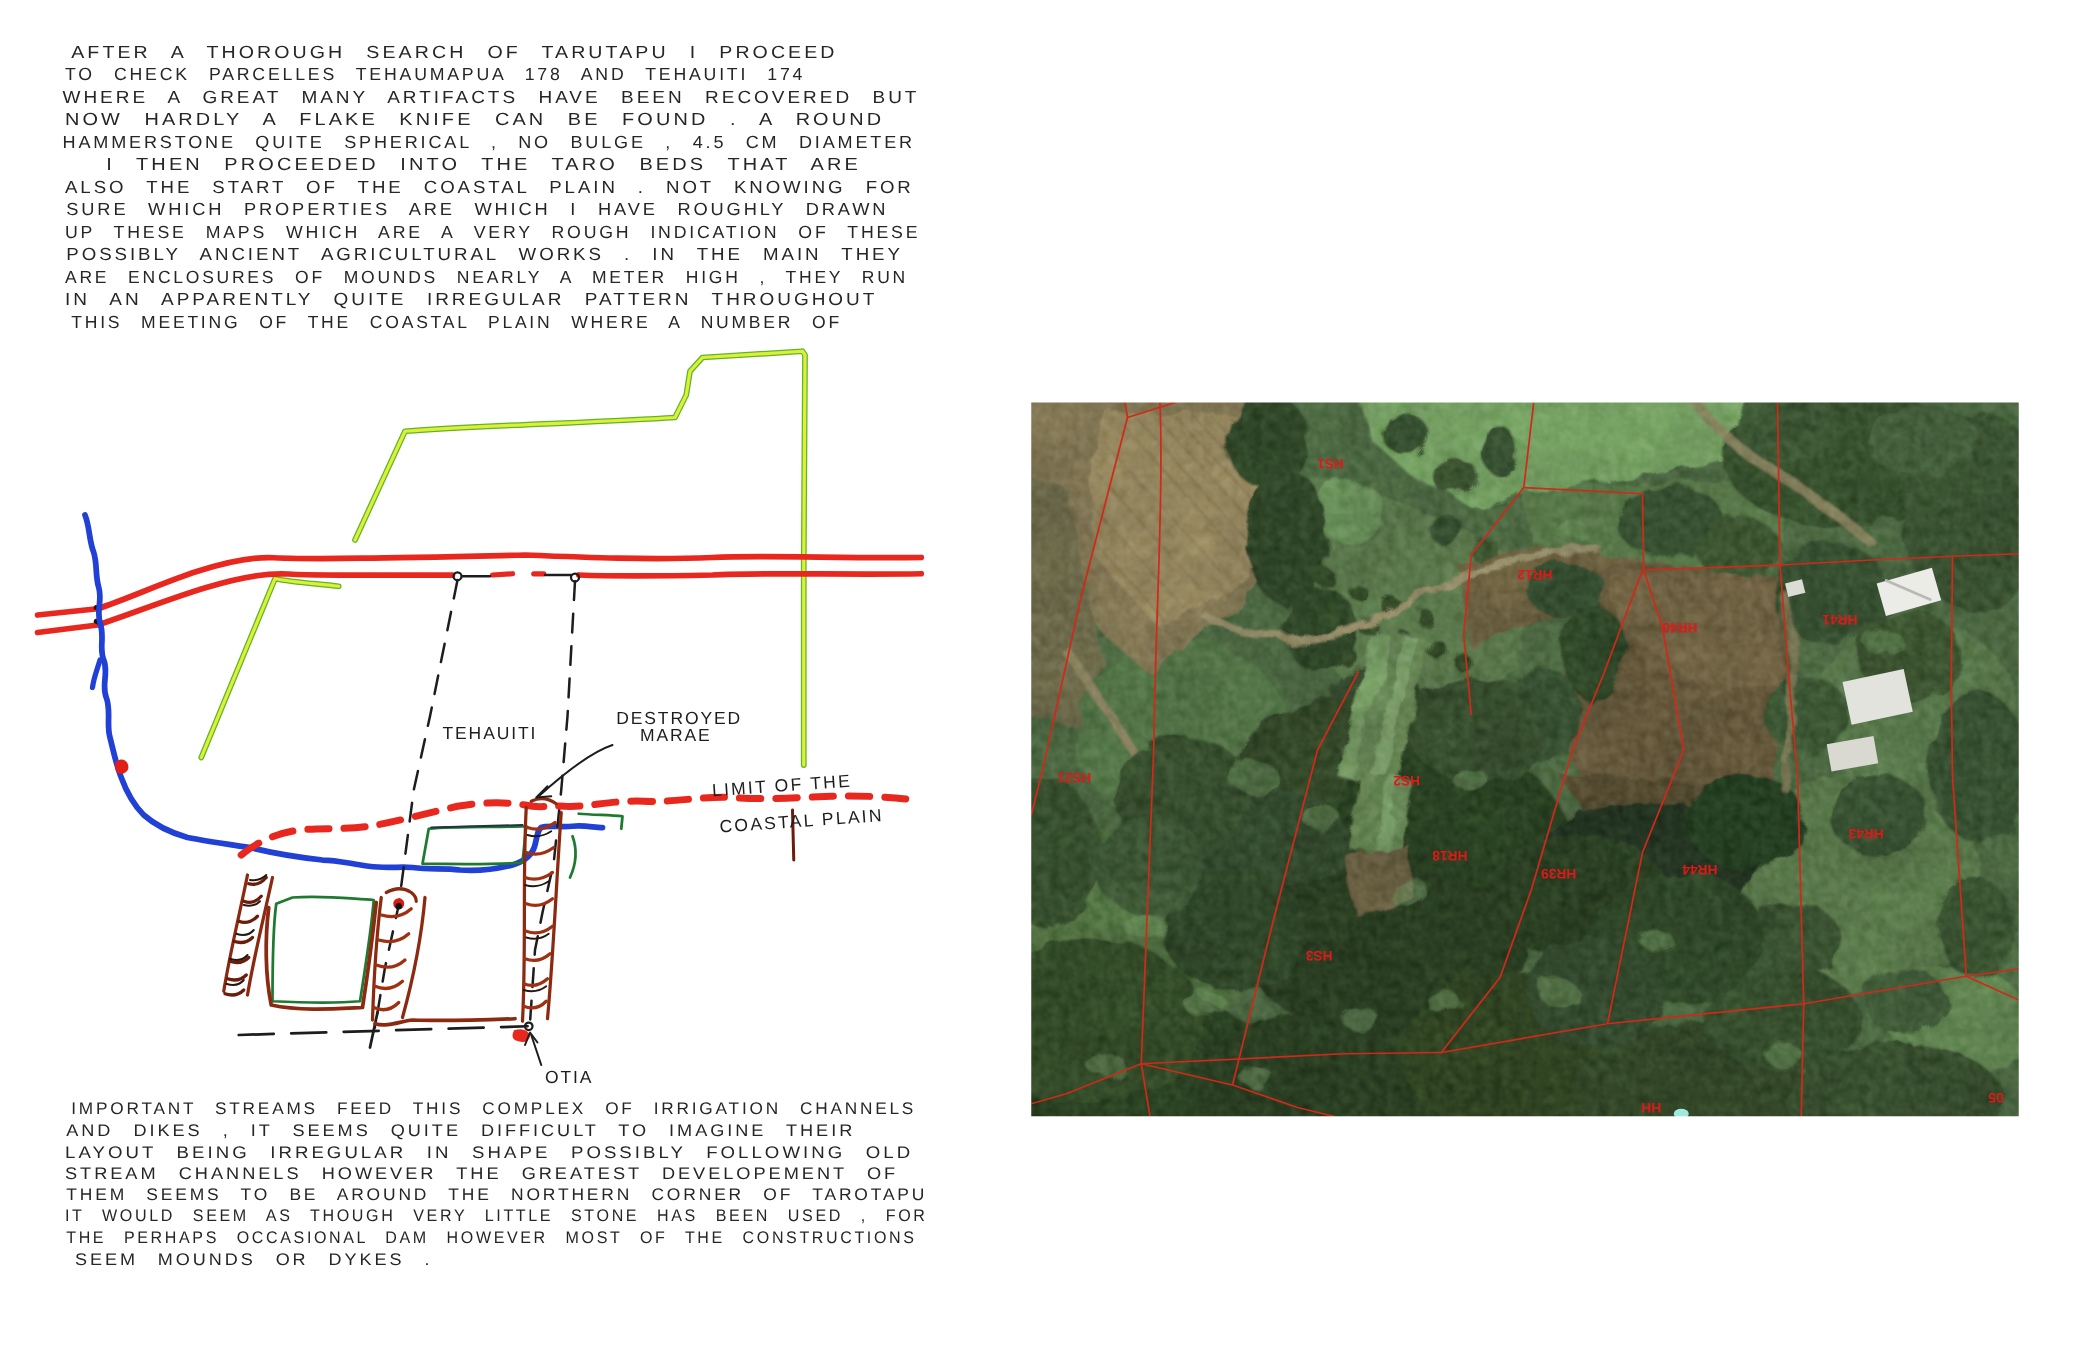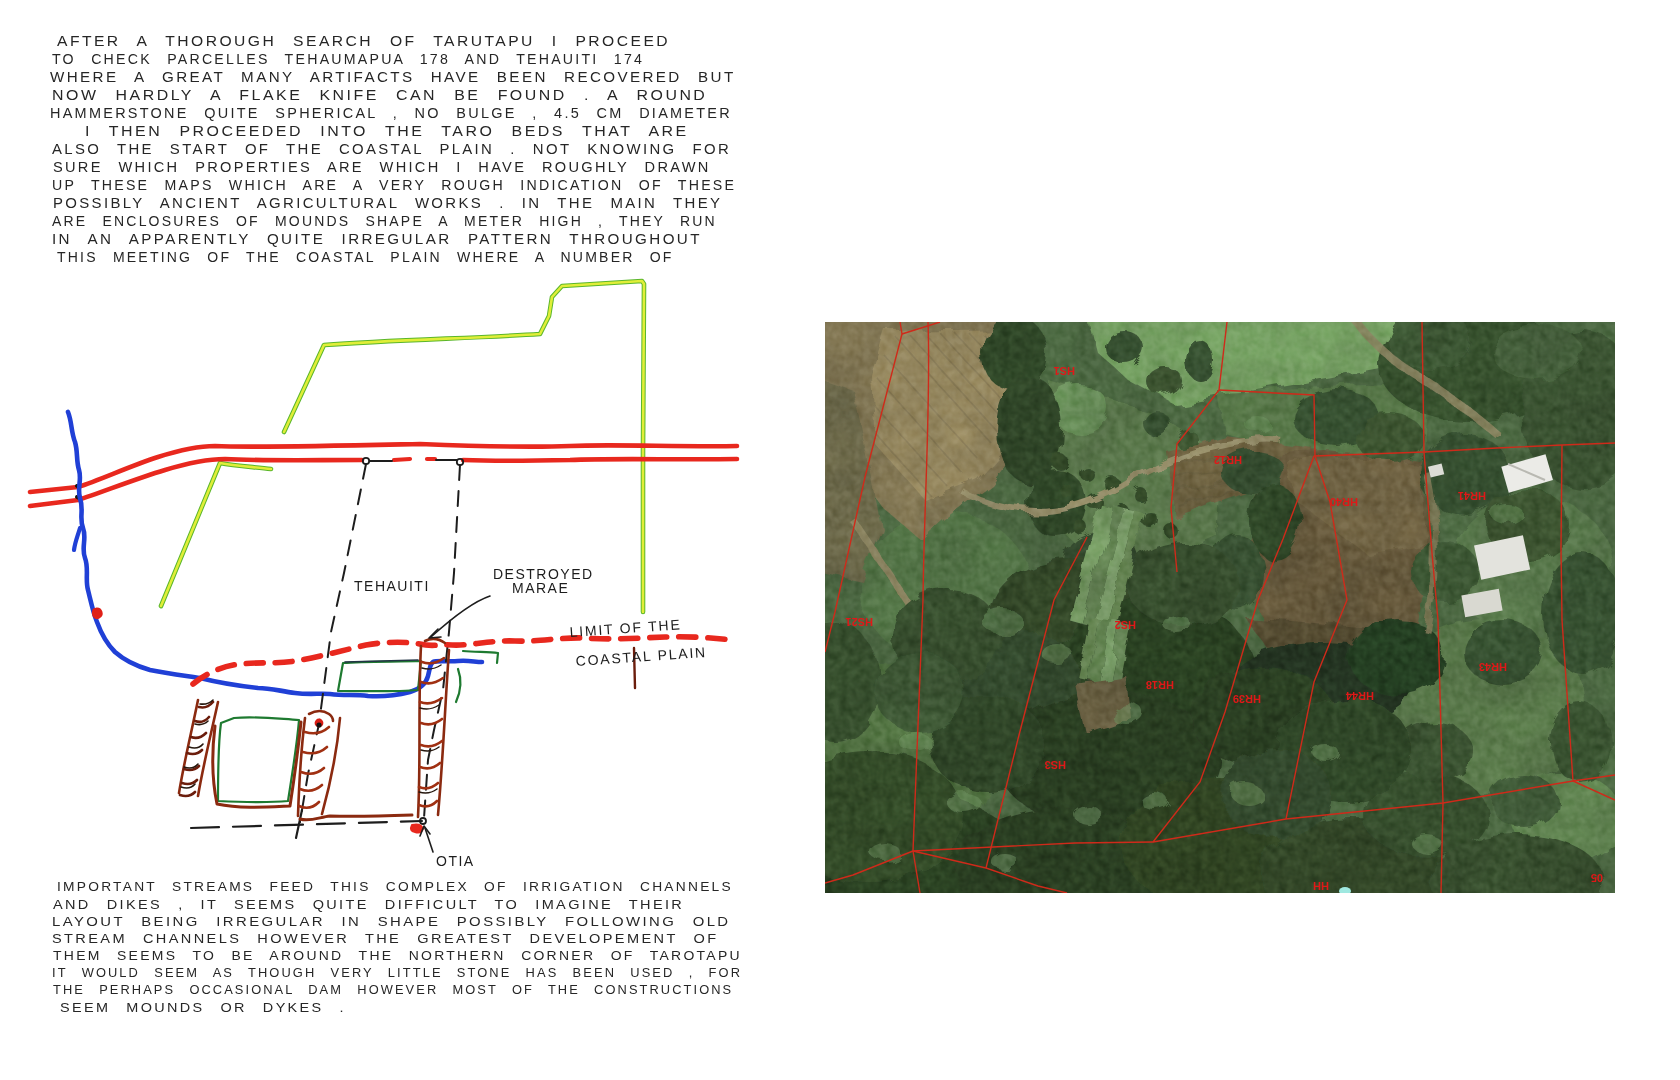--- a/index.html
+++ b/index.html
@@ -14,21 +14,21 @@
 <div class="hw" style="left:57px;top:33px;transform:scaleX(1.118);">AFTER A THOROUGH SEARCH OF TARUTAPU I PROCEED</div>
 <div class="hw" style="left:52px;top:51px;transform:scaleX(1.012);">TO CHECK PARCELLES TEHAUMAPUA 178 AND TEHAUITI 174</div>
 <div class="hw" style="left:50px;top:69px;transform:scaleX(1.084);">WHERE A GREAT MANY ARTIFACTS HAVE BEEN RECOVERED BUT</div>
 <div class="hw" style="left:52px;top:87px;transform:scaleX(1.137);">NOW HARDLY A FLAKE KNIFE CAN BE FOUND . A ROUND</div>
 <div class="hw" style="left:50px;top:105px;transform:scaleX(1.032);">HAMMERSTONE QUITE SPHERICAL , NO BULGE , 4.5 CM DIAMETER</div>
 <div class="hw" style="left:85px;top:123px;transform:scaleX(1.139);">I THEN PROCEEDED INTO THE TARO BEDS THAT ARE</div>
 <div class="hw" style="left:52px;top:141px;transform:scaleX(1.065);">ALSO THE START OF THE COASTAL PLAIN . NOT KNOWING FOR</div>
 <div class="hw" style="left:53px;top:159px;transform:scaleX(1.043);">SURE WHICH PROPERTIES ARE WHICH I HAVE ROUGHLY DRAWN</div>
 <div class="hw" style="left:52px;top:177px;transform:scaleX(1.012);">UP THESE MAPS WHICH ARE A VERY ROUGH INDICATION OF THESE</div>
 <div class="hw" style="left:53px;top:195px;transform:scaleX(1.068);">POSSIBLY ANCIENT AGRICULTURAL WORKS . IN THE MAIN THEY</div>
-<div class="hw" style="left:52px;top:213px;transform:scaleX(1.000);">ARE ENCLOSURES OF MOUNDS SHAPE A METER HIGH , THEY RUN</div>
+<div class="hw" style="left:52px;top:213px;transform:scaleX(1.000);">ARE ENCLOSURES OF MOUNDS NEARLY A METER HIGH , THEY RUN</div>
 <div class="hw" style="left:52px;top:231px;transform:scaleX(1.084);">IN AN APPARENTLY QUITE IRREGULAR PATTERN THROUGHOUT</div>
 <div class="hw" style="left:57px;top:249px;transform:scaleX(1.002);">THIS MEETING OF THE COASTAL PLAIN WHERE A NUMBER OF</div>
 </div>
 
 <div>
 <div class="hw b2" style="left:57px;top:879px;transform:scaleX(1.020);">IMPORTANT STREAMS FEED THIS COMPLEX OF IRRIGATION CHANNELS</div>
 <div class="hw b2" style="left:53px;top:897px;transform:scaleX(1.074);">AND DIKES , IT SEEMS QUITE DIFFICULT TO IMAGINE THEIR</div>
 <div class="hw b2" style="left:52px;top:914px;transform:scaleX(1.103);">LAYOUT BEING IRREGULAR IN SHAPE POSSIBLY FOLLOWING OLD</div>
 <div class="hw b2" style="left:52px;top:931px;transform:scaleX(1.078);">STREAM CHANNELS HOWEVER THE GREATEST DEVELOPEMENT OF</div>
 <div class="hw b2" style="left:53px;top:948px;transform:scaleX(1.033);">THEM SEEMS TO BE AROUND THE NORTHERN CORNER OF TAROTAPU</div>

